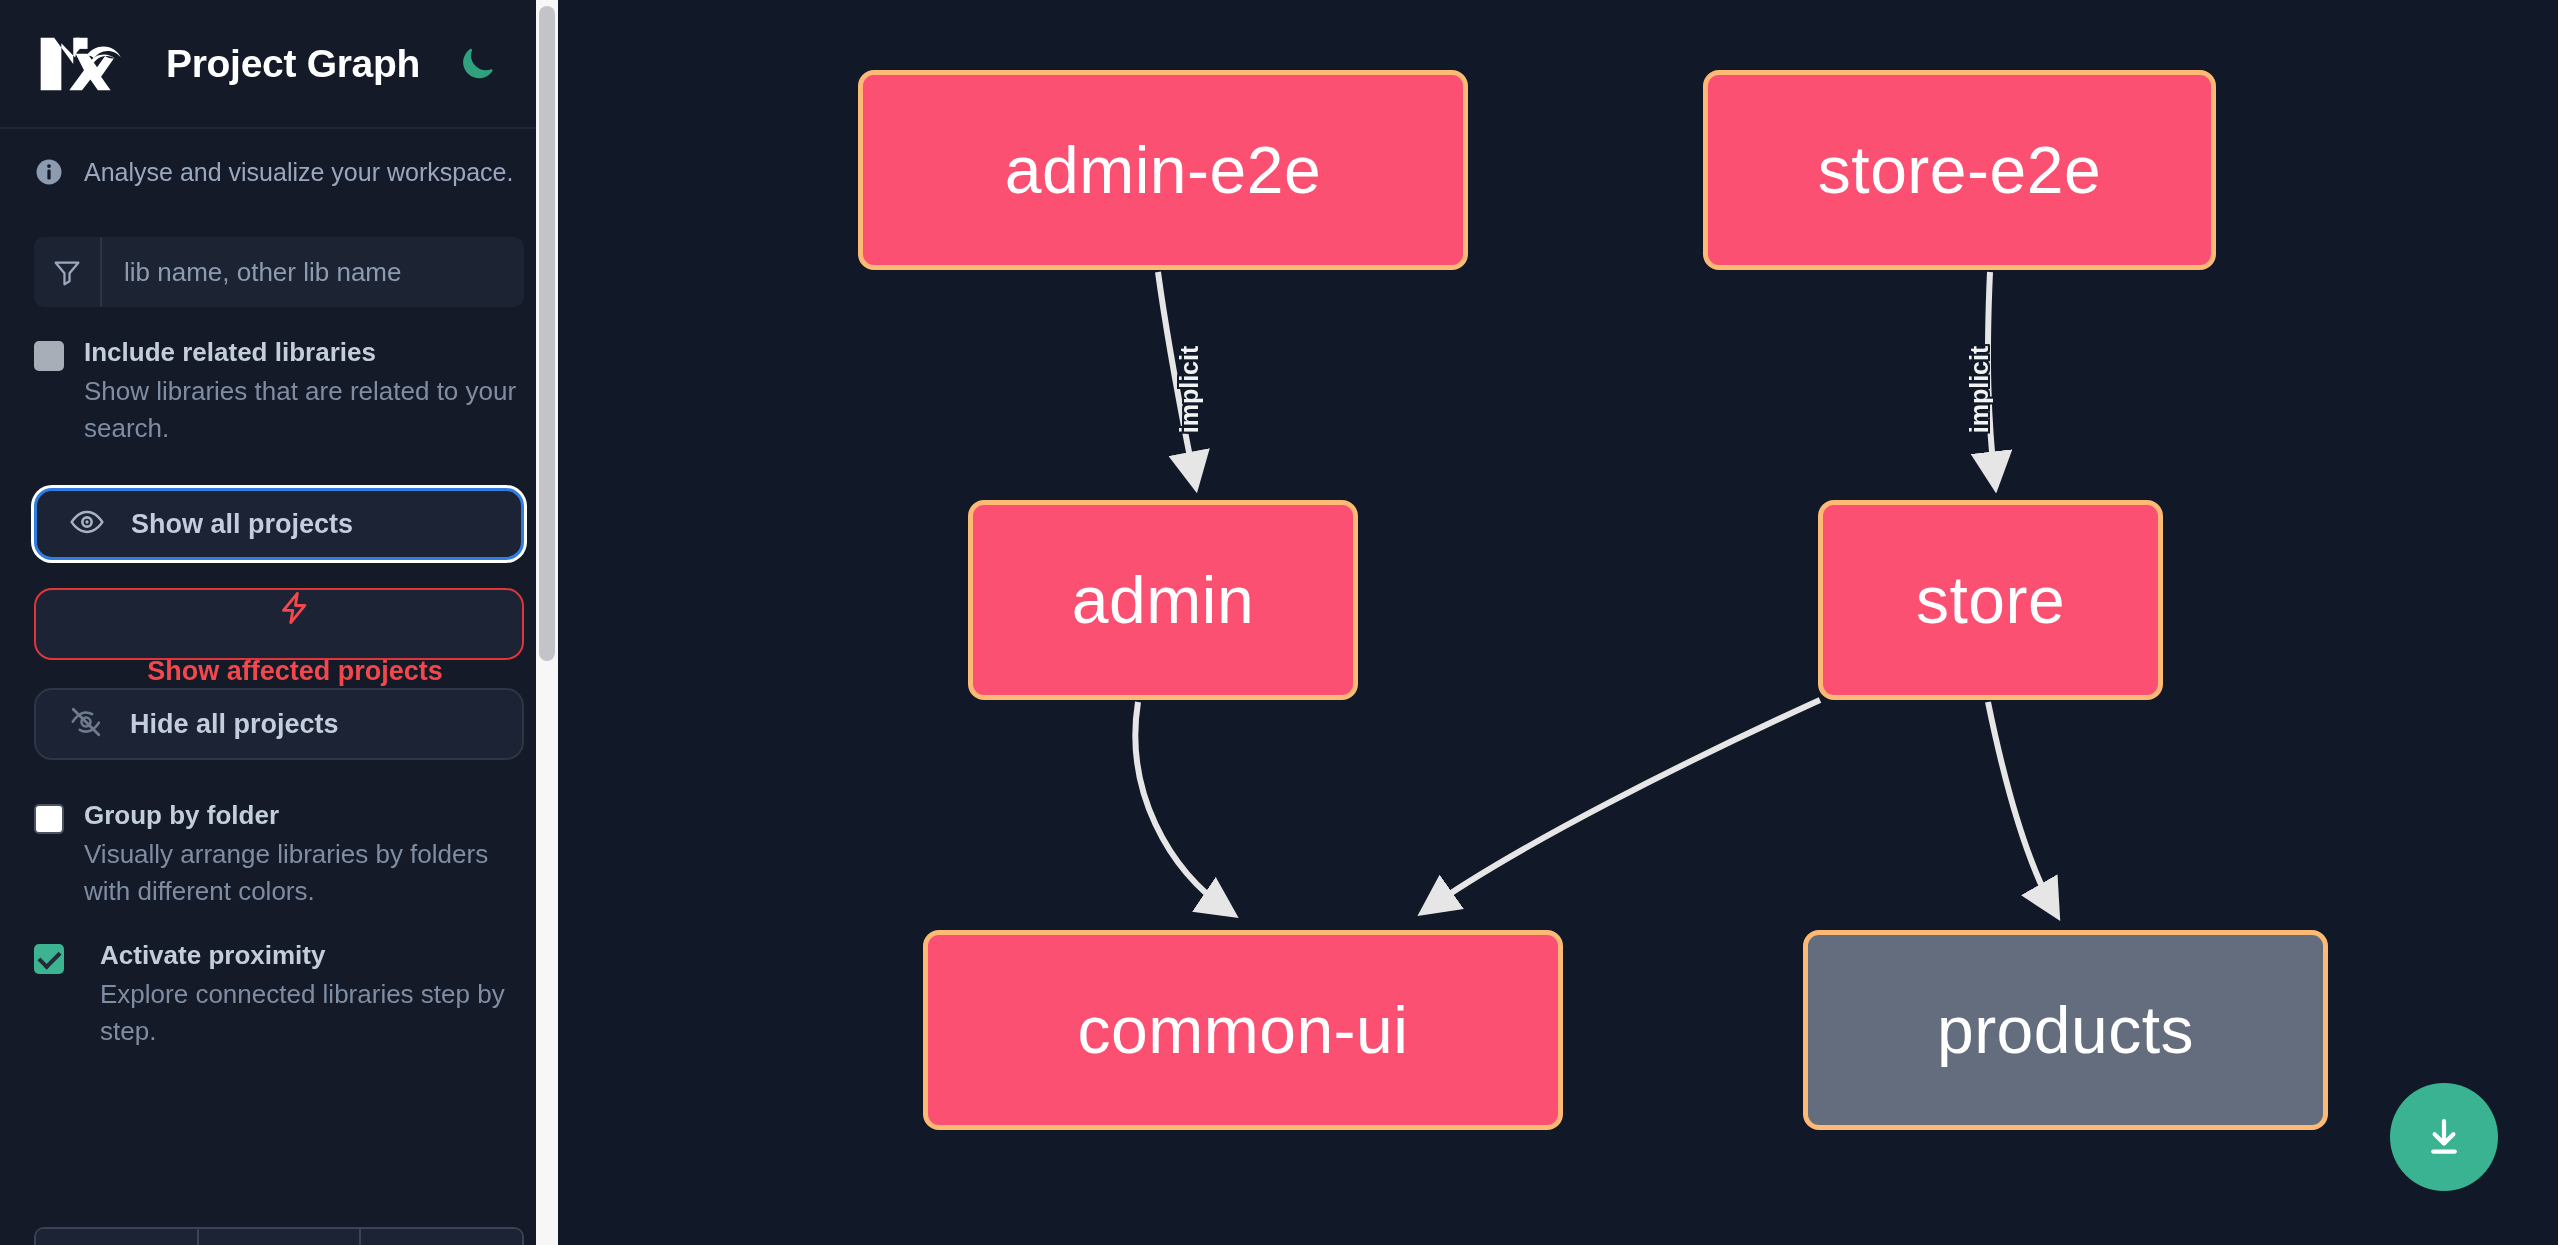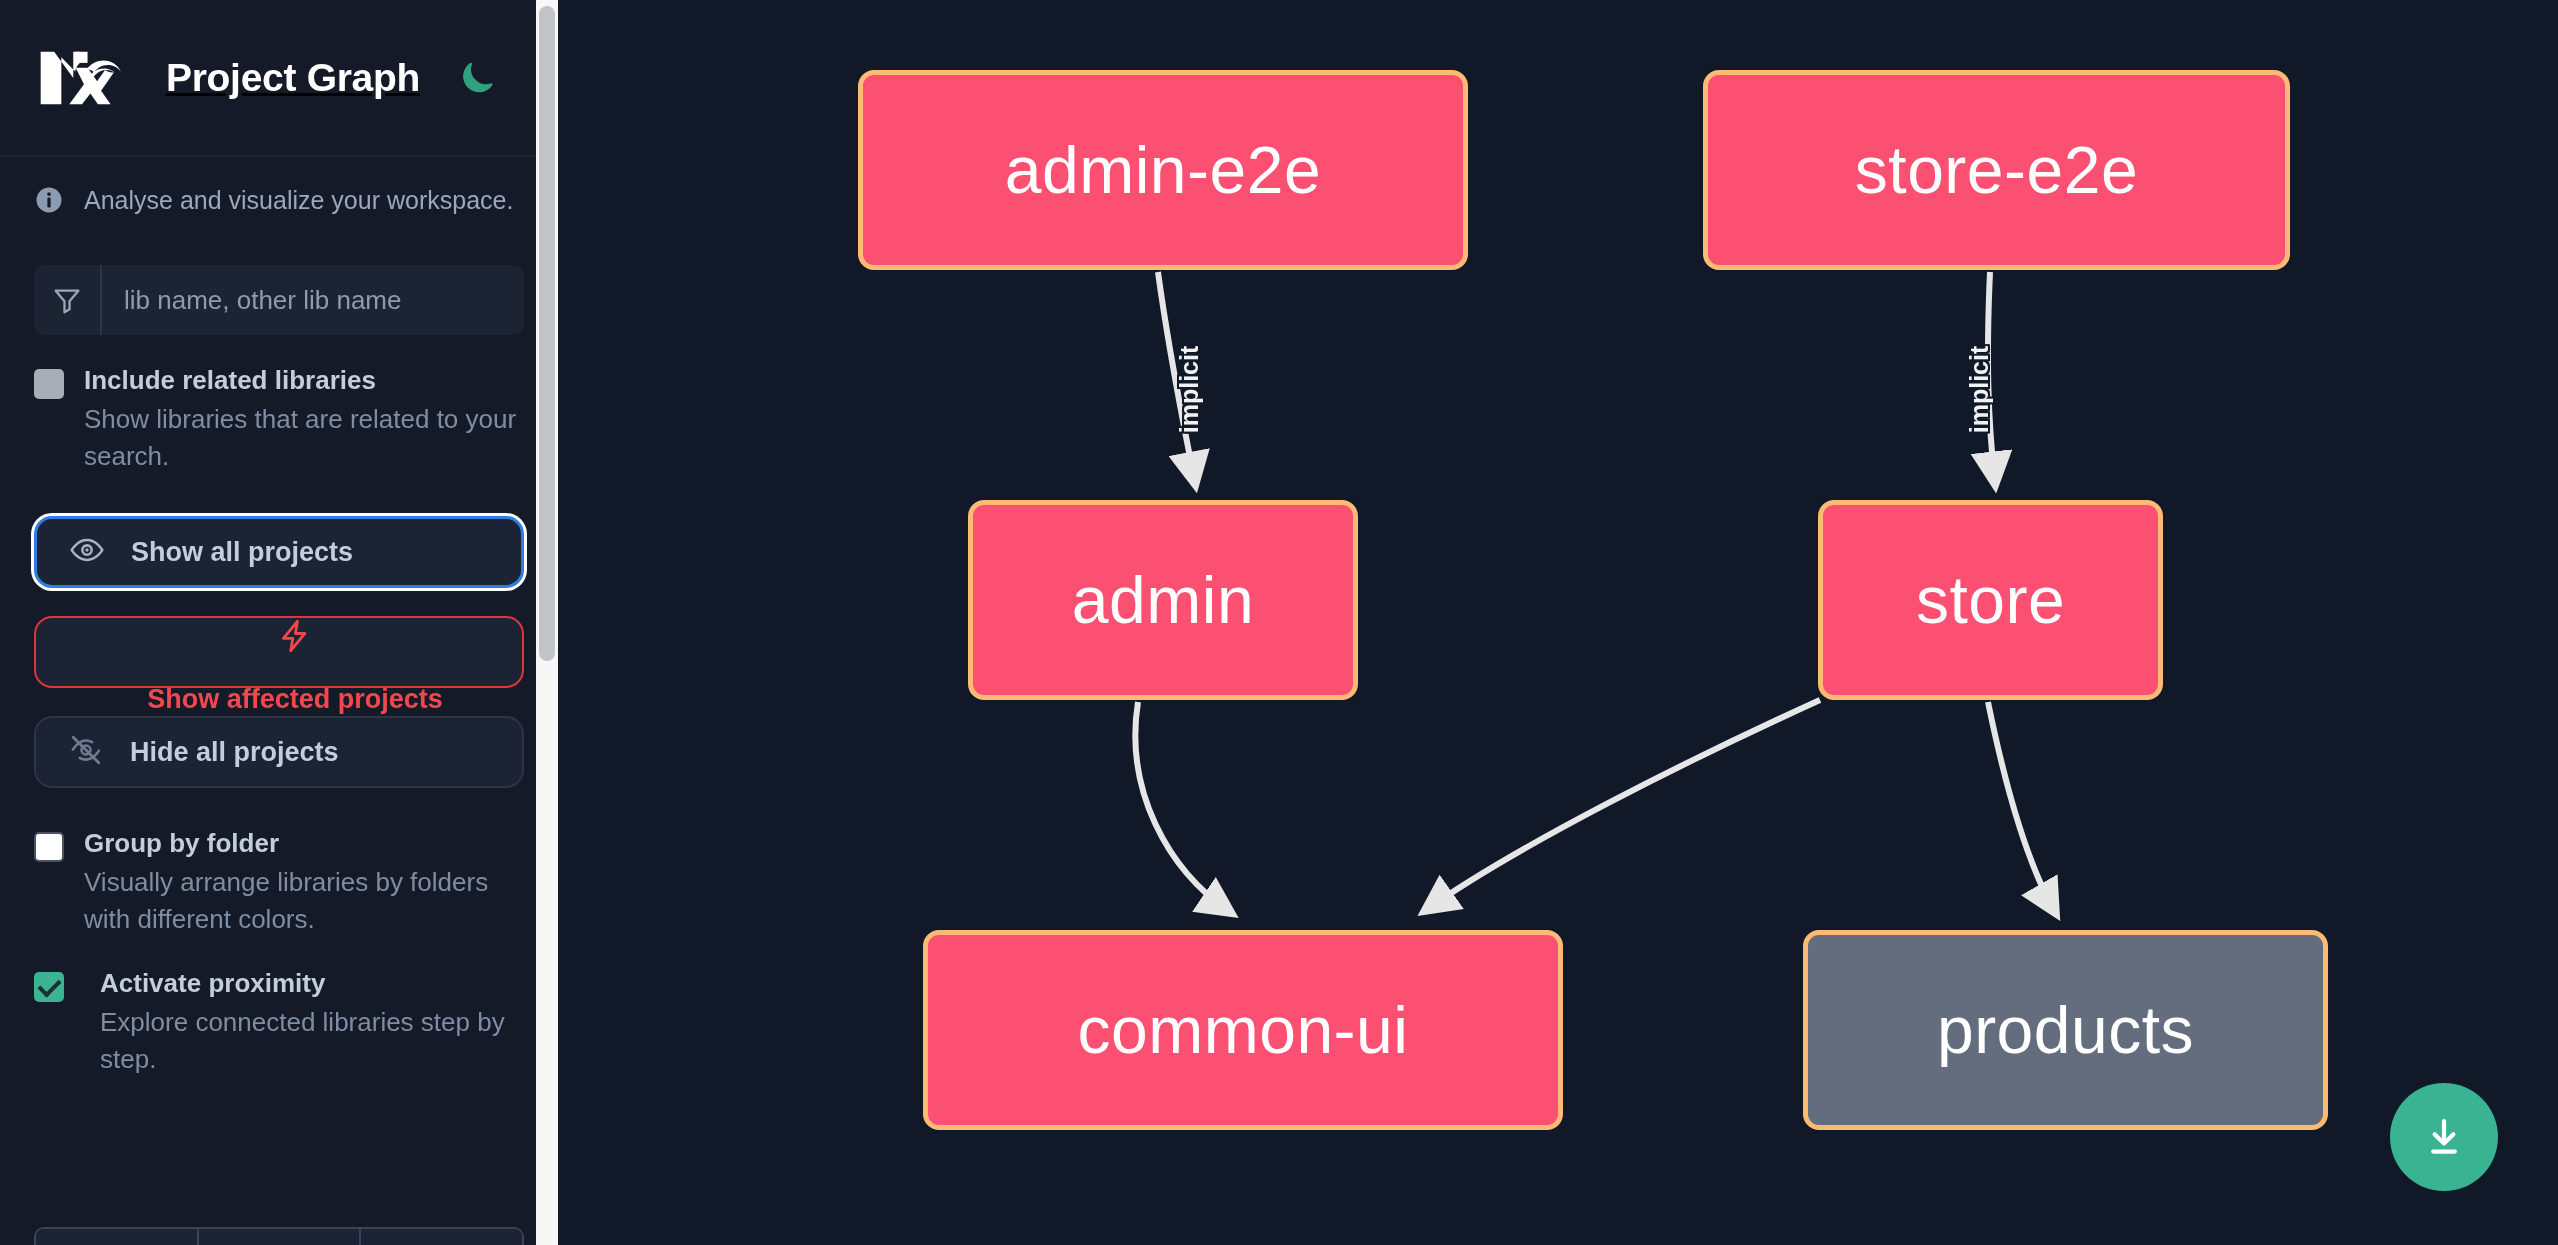--- a/index.html
+++ b/index.html
@@ -24,27 +24,26 @@
   #sidebar {
     position: relative;
     width: 558px;
     height: 1245px;
     background: #141a28;
     flex: 0 0 558px;
     overflow: hidden;
   }
 
   .sidebar-header {
-    height: 157px;
+    height: 129px;
     display: flex;
     align-items: center;
     padding: 0 34px;
     border-bottom: 2px solid #1e2637;
     gap: 0;
-    text-decoration: underline;
   }
 
   .nx-logo {
     width: 96px;
     height: 62px;
     flex: 0 0 96px;
     margin-right: 36px;
   }
 
   .app-title {
@@ -421,21 +420,21 @@
         <path d="M1262 700 C 1130 760, 960 845, 868 910"></path>
 
         <path d="M1430 702 C 1448 790, 1470 865, 1497 912"></path>
       </g>
     </svg>
 
     <div class="node app" style="left:300px; top:70px; width:610px; height:200px;">
       <span class="node-label">admin-e2e</span>
     </div>
 
-    <div class="node app" style="left:1145px; top:70px; width:587px; height:200px;">
+    <div class="node app" style="left:1145px; top:70px; width:513px; height:200px;">
       <span class="node-label">store-e2e</span>
     </div>
 
     <div class="node app" style="left:410px; top:500px; width:390px; height:200px;">
       <span class="node-label">admin</span>
     </div>
 
     <div class="node app" style="left:1260px; top:500px; width:345px; height:200px;">
       <span class="node-label">store</span>
     </div>

